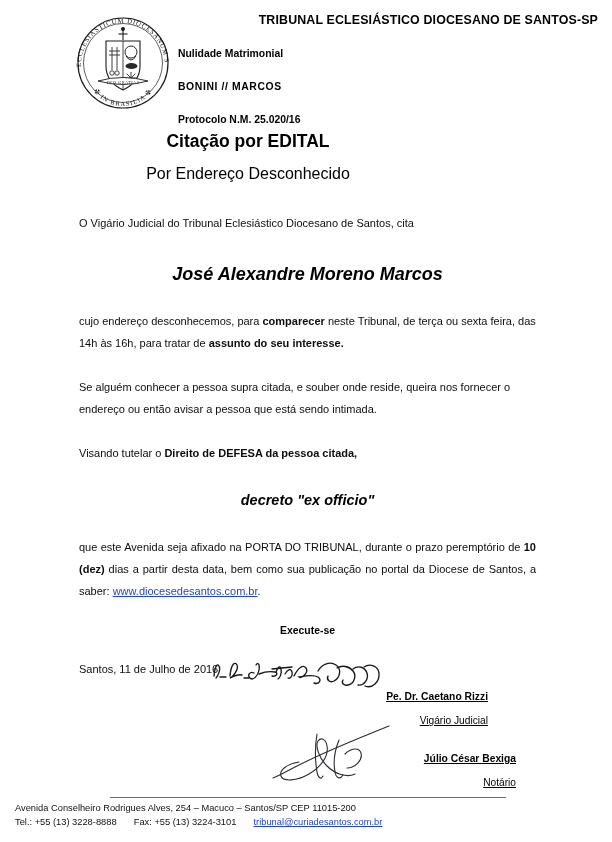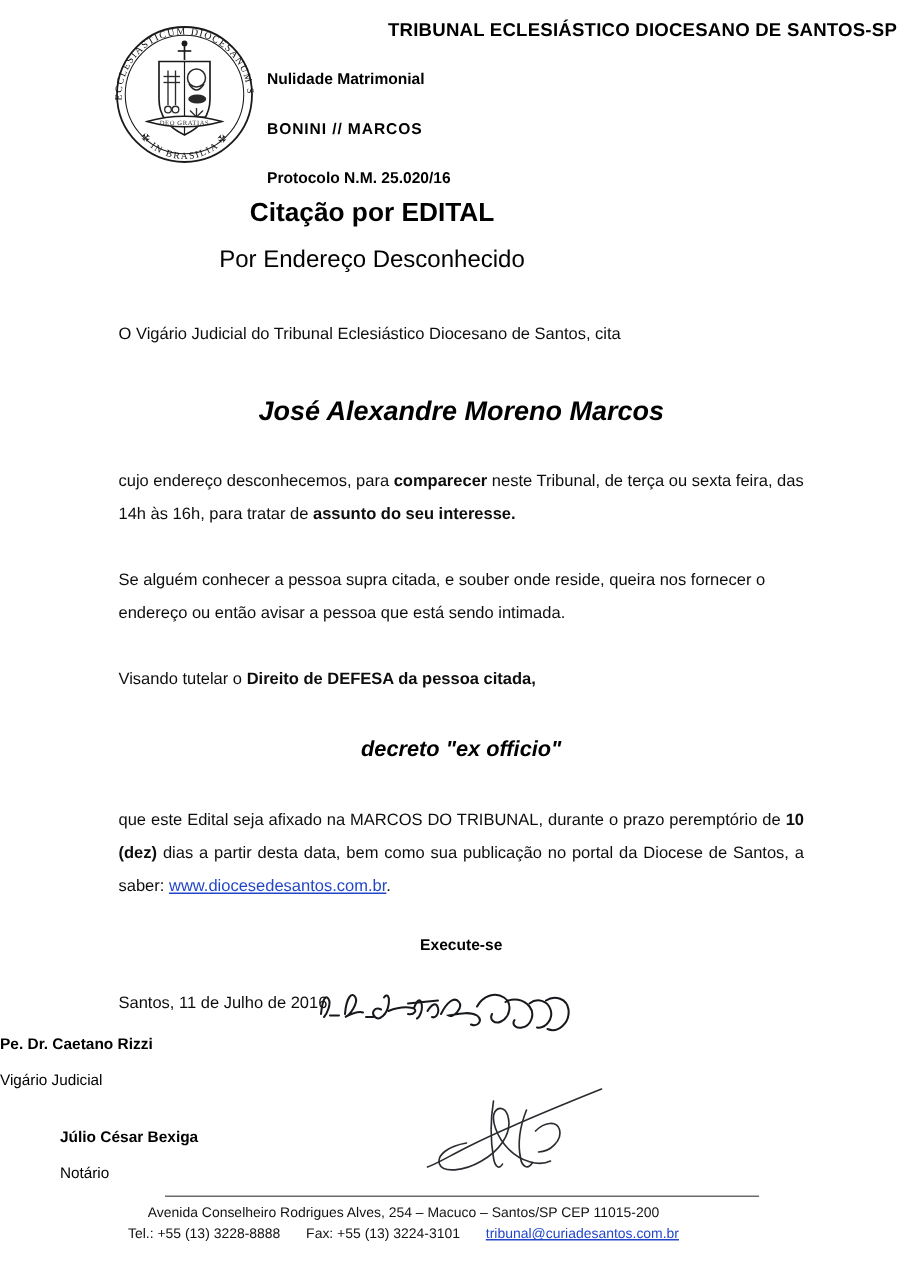--- a/index.html
+++ b/index.html
@@ -124,24 +124,25 @@
   }
   a.link {
     color: #2346c8;
     text-decoration: underline;
   }
 
   
   .sig-block {
     position: absolute;
     width: 488px;
-    text-align: left;
+    text-align: right;
+    text-decoration: underline;
   }
   #sig-1 { top: 652px; left: 0; }
-  #sig-2 { top: 726px; left: 16px; padding-left: 24px; }
+  #sig-2 { top: 726px; left: 4px; padding-left: 24px; }
 
   .sig-scribble {
     position: relative;
     height: 38px;
     width: 612px;
   }
   .sig-scribble svg {
     position: absolute;
     left: 50%;
     transform: translateX(-50%);
@@ -170,21 +171,21 @@
     top: 797px;
     width: 396px;
     height: 1px;
     background: #6b6b6b;
   }
   #footer {
     position: absolute;
     left: 0;
     top: 801px;
     width: 538px;
-    text-align: center;
+    padding-left: 15px;
   }
   .footer-line {
     font-size: 9.3px;
     line-height: 14px;
     color: #111111;
   }
   .footer-gap { display: inline-block; width: 12px; }
 </style>
 </head>
 <body>
@@ -276,21 +277,21 @@
       <span>Visando tutelar o </span><span class="b">Direito de DEFESA da pessoa citada,</span>
     </div>
 
     <div class="spacer-26"></div>
 
     <div class="decreto">decreto "ex officio"</div>
 
     <div class="spacer-26"></div>
 
     <div class="para justify">
-      <span>que este Edital seja afixado na MARCOS DO TRIBUNAL, durante o prazo peremptório de </span><span class="b">10 (dez)</span><span> dias a partir desta data, bem como sua publicação no portal da Diocese de Santos, a saber: </span><a class="link" href="#">www.diocesedesantos.com.br</a><span>.</span>
+      <span>que este Avenida seja afixado na PORTA DO TRIBUNAL, durante o prazo peremptório de </span><span class="b">10 (dez)</span><span> dias a partir desta data, bem como sua publicação no portal da Diocese de Santos, a saber: </span><a class="link" href="#">www.diocesedesantos.com.br</a><span>.</span>
     </div>
 
     <div class="spacer-20"></div>
 
     <div class="execute">Execute-se</div>
 
     <div class="spacer-18"></div>
 
     <div class="para">Santos, 11 de Julho de 2016</div>
   </div>

